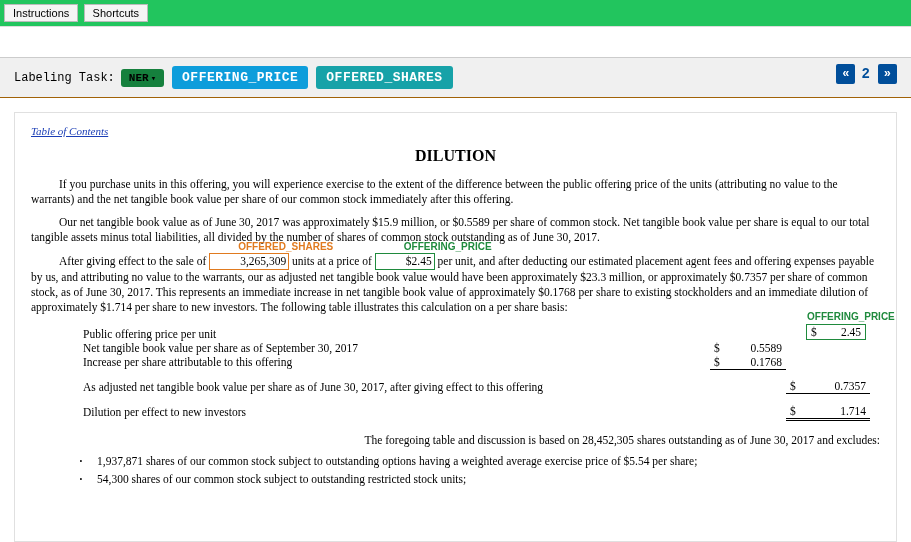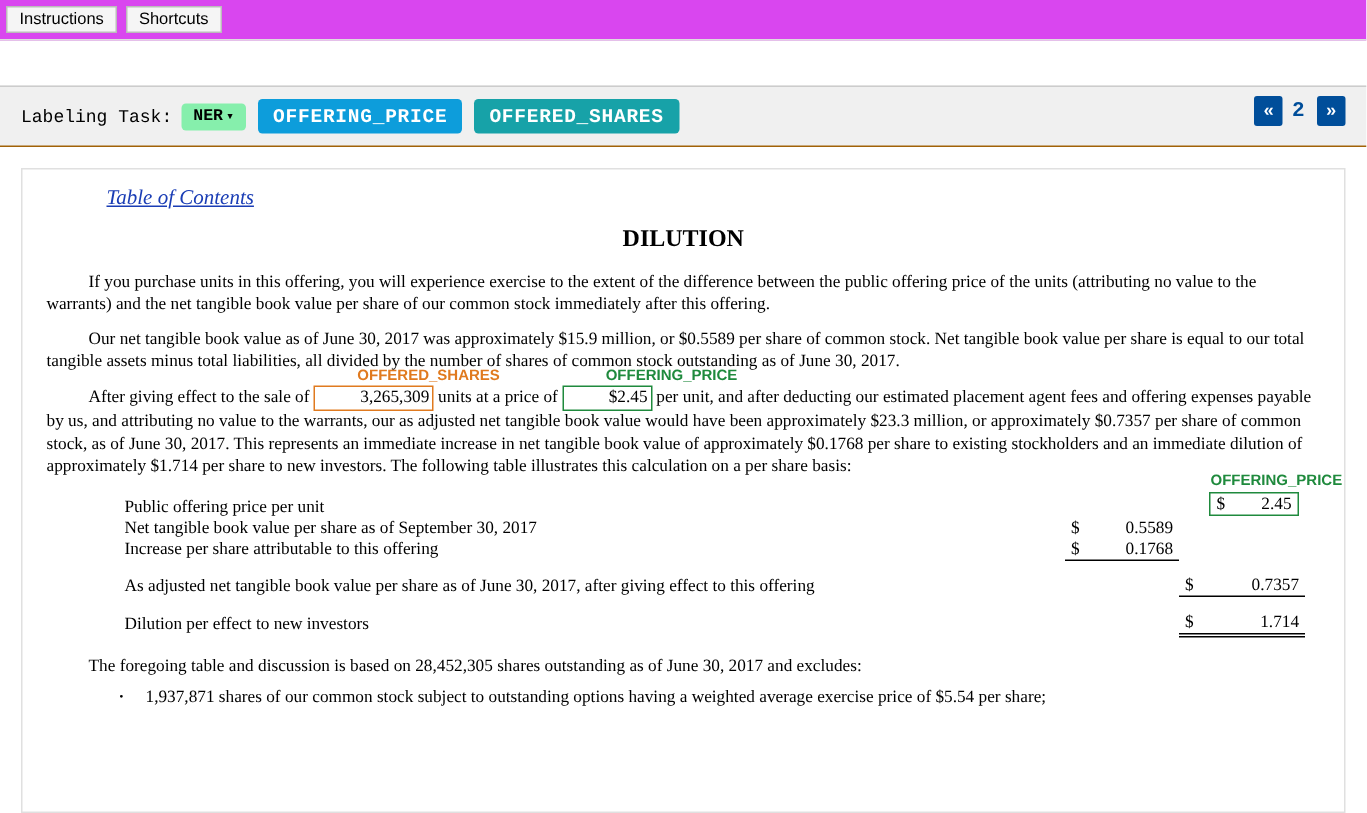--- a/index.html
+++ b/index.html
@@ -8,21 +8,21 @@
     font-size: 12px;
     background: #fff;
     color: #000;
     width: 911px;
     height: 542px;
     overflow: hidden;
   }
   .top-controls {
     padding: 4px;
     border-bottom: 1px solid #ddd;
-    background: #d946ef;
+    background: #22c55e;
   }
   .btn-small {
     display: inline-block;
     border: 1px solid #bbb;
     padding: 2px 8px;
     font-size: 11px;
     background: #f5f5f5;
     cursor: pointer;
     margin-right: 2px;
   }
@@ -32,21 +32,21 @@
     padding: 8px 14px;
     background: #f0f0f0;
     border-top: 1px solid #ccc;
     border-bottom: 1px solid #a16207;
     margin-top: 30px;
     position: relative;
     font-family: Liberation Mono, monospace;
   }
   .label-text { font-size: 12px; margin-right: 6px; }
   .ner-badge {
-    background: #86efac;
+    background: #15803d;
     color: #000;
     font-weight: bold;
     padding: 3px 8px;
     border-radius: 3px;
     font-size: 11px;
     cursor: pointer;
     text-align: right;
   }
   .entity-btn {
     color: #fff;
@@ -90,23 +90,22 @@
     height: 430px;
     overflow: hidden;
     font-family: "Times New Roman", serif;
     font-size: 11.5px;
     color: #000;
   }
   .toc {
     color: #1a3db5;
     text-decoration: underline;
     font-style: italic;
-    font-size: 14px;
-    cursor: pointer;
-    margin-left: 40px;
+    font-size: 11px;
+    cursor: pointer;
   }
   .doc-title {
     text-align: center;
     font-weight: bold;
     font-size: 16px;
     margin: 10px 0 12px;
   }
   .para { margin: 0 0 8px; text-indent: 28px; line-height: 1.3; }
   .inline-label {
     font-family: Arial, sans-serif;
@@ -241,17 +240,18 @@
         <td>Dilution per effect to new investors</td>
         <td class="cur"></td>
             <td class="num"></td>
         <td class="cur underline-d">$</td>
         <td class="num underline-d">1.714</td>
       </tr>
     </tbody>
       </table>
   </div>
 
-  <p class="para" style="margin-top:12px;">The foregoing table and discussion is based on 28,452,305 shares outstanding as of June 30, 2017 and excludes:</p>
+  <p class="para" style="margin-top:12px;text-align:right;">The foregoing table and discussion is based on 28,452,305 shares outstanding as of June 30, 2017 and excludes:</p>
   <ul class="exc">
     <li>1,937,871 shares of our common stock subject to outstanding options having a weighted average exercise price of $5.54 per share;</li>
+    <li>54,300 shares of our common stock subject to outstanding restricted stock units;</li>
   </ul>
 </div>
 
 </body></html>

